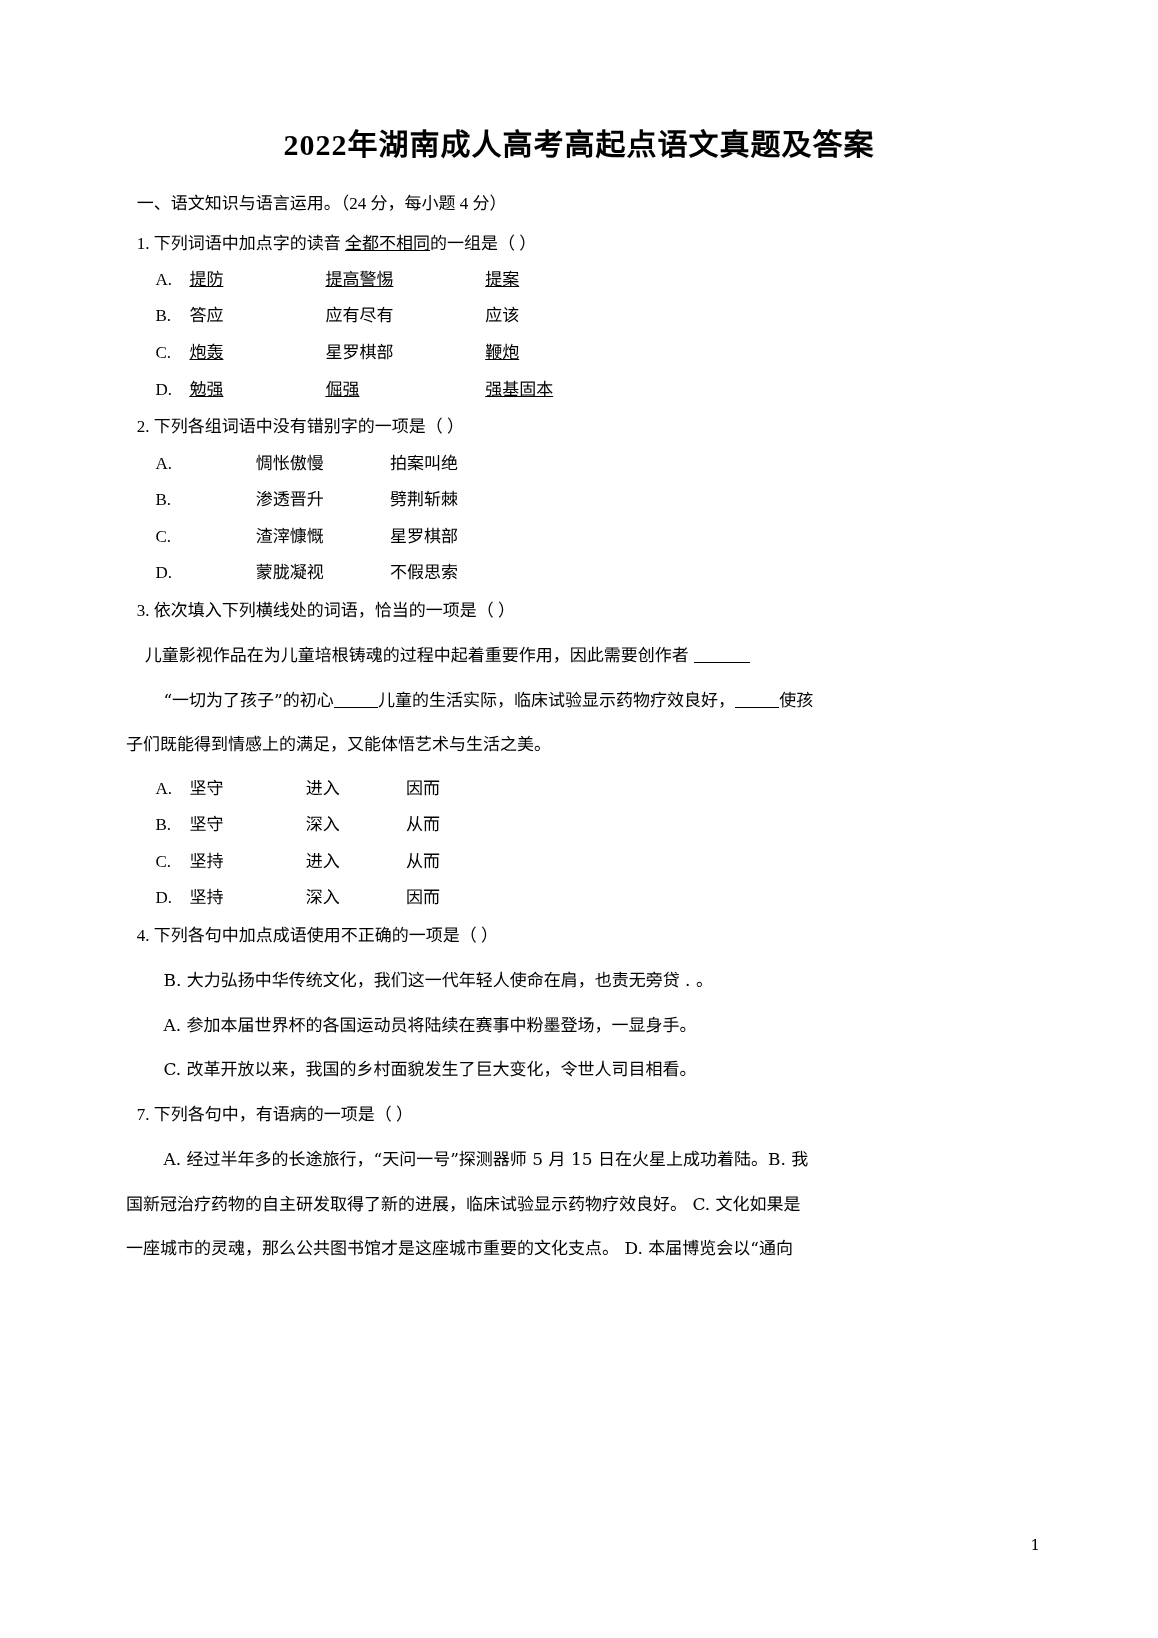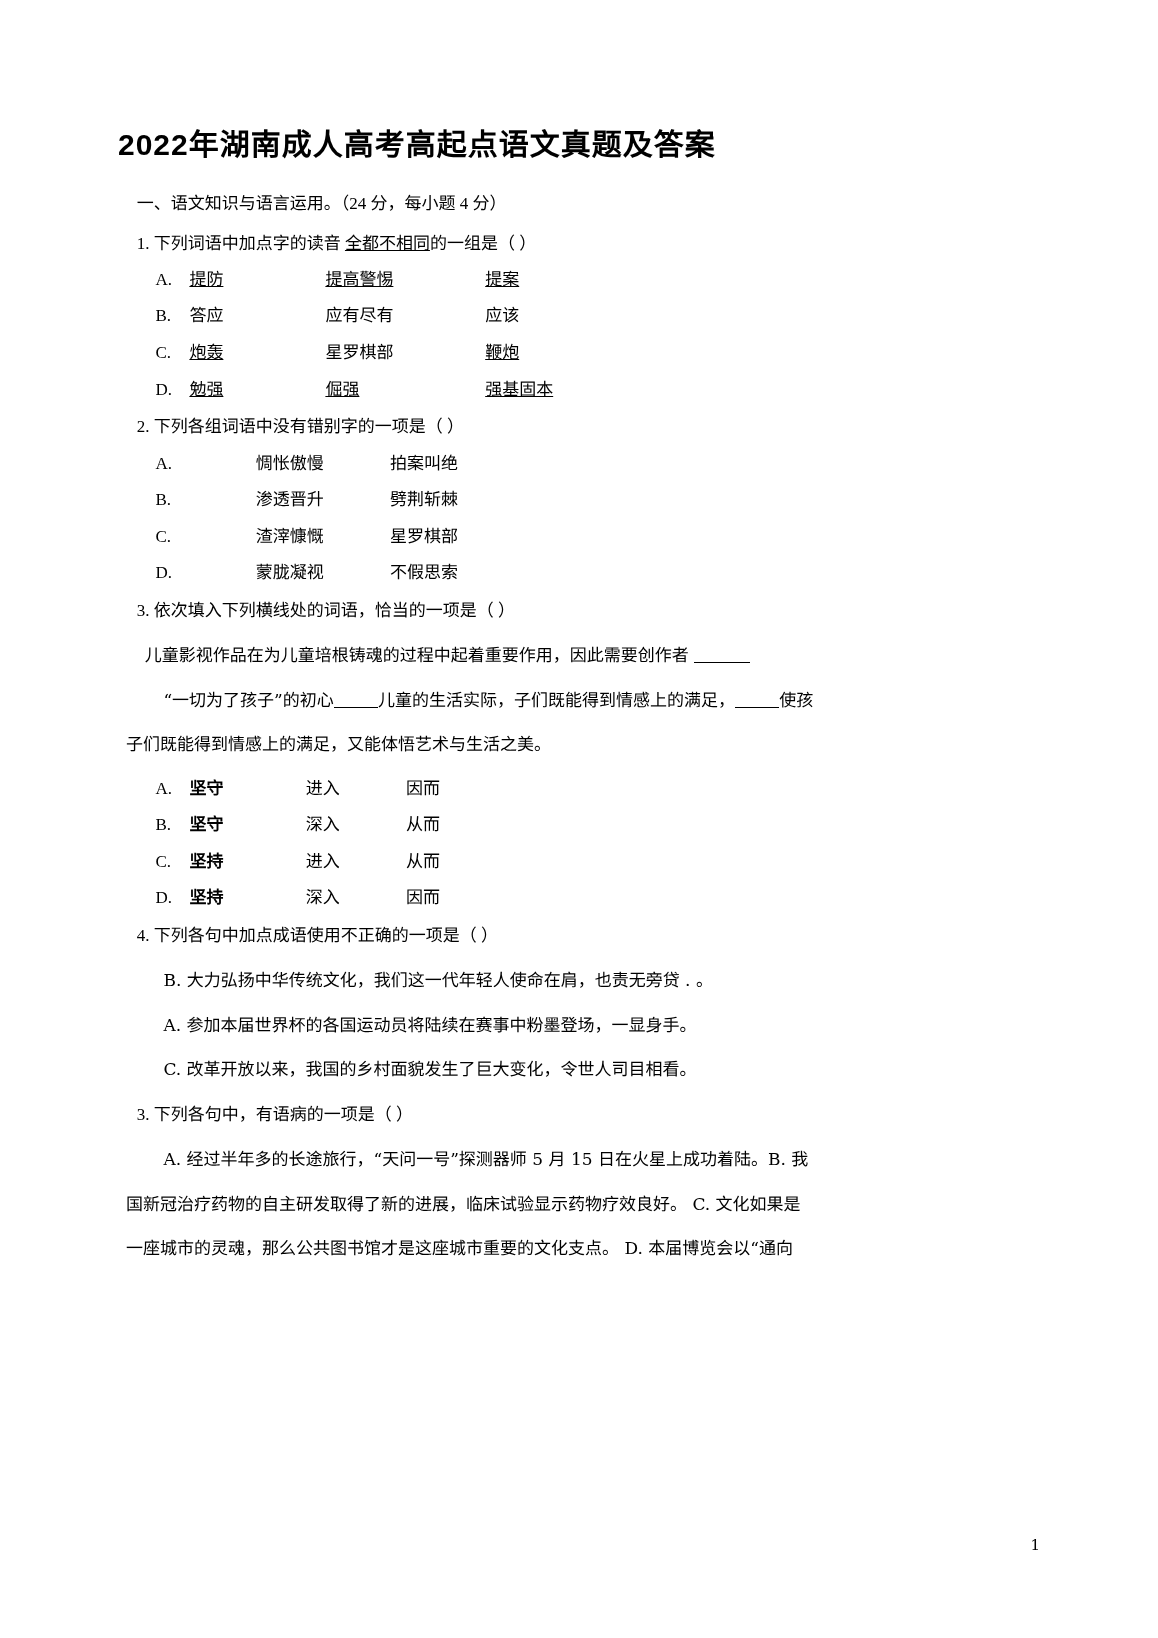--- a/index.html
+++ b/index.html
@@ -15,25 +15,26 @@
     position: relative;
     width: 1158px;
     height: 1638px;
     margin: 0 auto;
     background: #ffffff;
     box-sizing: border-box;
     padding: 120px 118px 40px 118px;
     overflow: hidden;
   }
   .doc-title {
+    text-align: center;
     font-size: 30px;
     font-weight: bold;
     letter-spacing: 1px;
     margin: 0 0 22px 0;
-    font-family: Liberation Sans, sans-serif;
+    font-family: Liberation Serif, serif;
   }
   .para {
     font-size: 17px;
     line-height: 2.15;
     margin: 8px;
     text-align: justify;
     font-family: "DejaVu Serif", "Liberation Serif", serif;
   }
   .indent1 { text-indent: 1.1em; }
   .indent2 { text-indent: 2.2em; }
@@ -60,21 +61,21 @@
     flex: none;
   }
   .opt-col {
     flex: none;
   }
   
   .g1 .c1 { width: 8.0em; }
   .g1 .c2 { width: 9.4em; }
   .g2 .c1 { width: 5.9em; text-align: right; }
   .g2 .c2 { width: 5.9em; }
-  .g3 .c1 { width: 5.9em; font-weight: bold; }
+  .g3 .c1 { width: 5.9em; }
   .g3 .c2 { width: 5.9em; margin-left: 16px; }
   .u { text-decoration: underline; }
   .blank {
     display: inline-block;
     border-bottom: 1px solid #000;
     width: 3.3em;
     vertical-align: -2px;
   }
   .blank.sm { width: 2.6em; }
   .pagenum {
@@ -151,21 +152,21 @@
       <span class="opt-col c3">不假思索</span>
     </div>
   </div>
 
   <p class="qline">3. 依次填入下列横线处的词语，恰当的一项是（ ）</p>
   <p class="para indent1">
     <span>儿童影视作品在为儿童培根铸魂的过程中起着重要作用，因此需要创作者</span>
     <span class="blank"></span>
   </p>
   <p class="para indent2">
-    <span>“一切为了孩子”的初心</span><span class="blank sm"></span><span>儿童的生活实际，子们既能得到情感上的满足，</span><span class="blank sm"></span><span>使孩</span>
+    <span>“一切为了孩子”的初心</span><span class="blank sm"></span><span>儿童的生活实际，临床试验显示药物疗效良好，</span><span class="blank sm"></span><span>使孩</span>
   </p>
   <p class="para">子们既能得到情感上的满足，又能体悟艺术与生活之美。</p>
   <div class="g3">
     <div class="opt-row">
       <span class="opt-label">A.</span>
       <span class="opt-col c1">坚守</span>
       <span class="opt-col c2">进入</span>
       <span class="opt-col c3">因而</span>
     </div>
     <div class="opt-row">
@@ -186,19 +187,19 @@
       <span class="opt-col c2">深入</span>
       <span class="opt-col c3">因而</span>
     </div>
   </div>
 
   <p class="qline">4. 下列各句中加点成语使用不正确的一项是（ ）</p>
   <p class="para indent2">B. 大力弘扬中华传统文化，我们这一代年轻人使命在肩，也责无旁贷 . 。</p>
   <p class="para indent2">A. 参加本届世界杯的各国运动员将陆续在赛事中粉墨登场，一显身手。</p>
   <p class="para indent2">C. 改革开放以来，我国的乡村面貌发生了巨大变化，令世人司目相看。</p>
 
-  <p class="qline">3. 下列各句中，有语病的一项是（ ）</p>
+  <p class="qline">7. 下列各句中，有语病的一项是（ ）</p>
   <p class="para indent2">A. 经过半年多的长途旅行，“天问一号”探测器师 5 月 15 日在火星上成功着陆。B. 我</p>
   <p class="para">国新冠治疗药物的自主研发取得了新的进展，临床试验显示药物疗效良好。  C. 文化如果是</p>
   <p class="para">一座城市的灵魂，那么公共图书馆才是这座城市重要的文化支点。  D. 本届博览会以“通向</p>
 
   <div class="pagenum">1</div>
 </div>
 
 </body></html>

